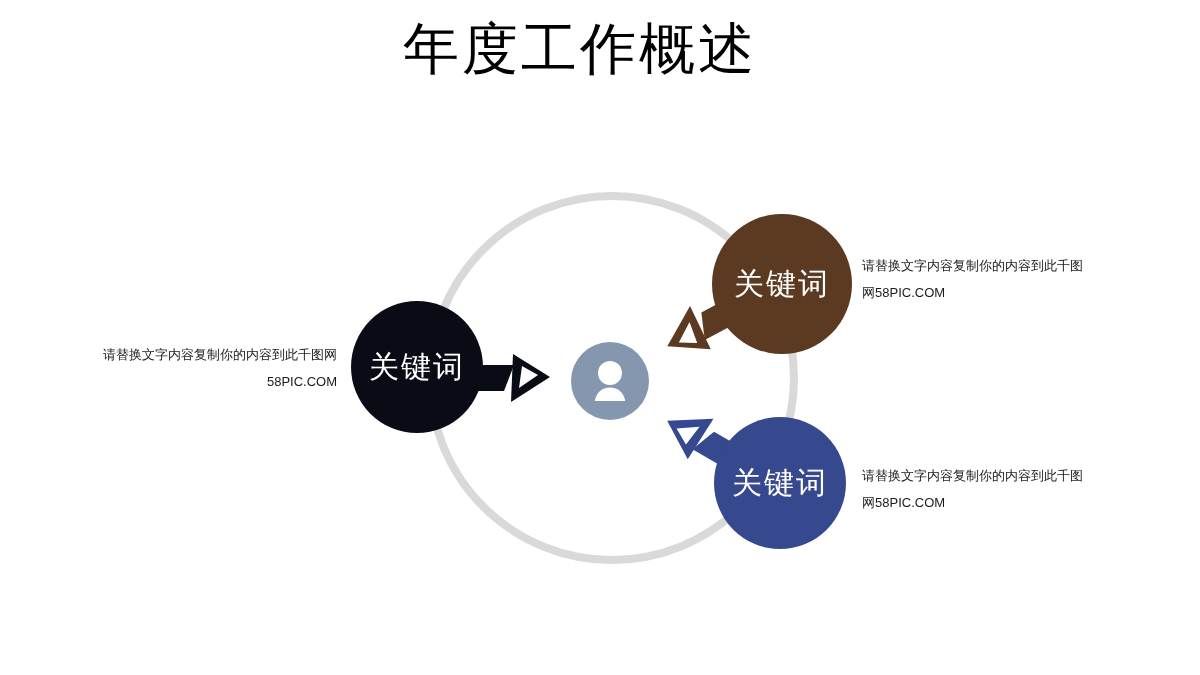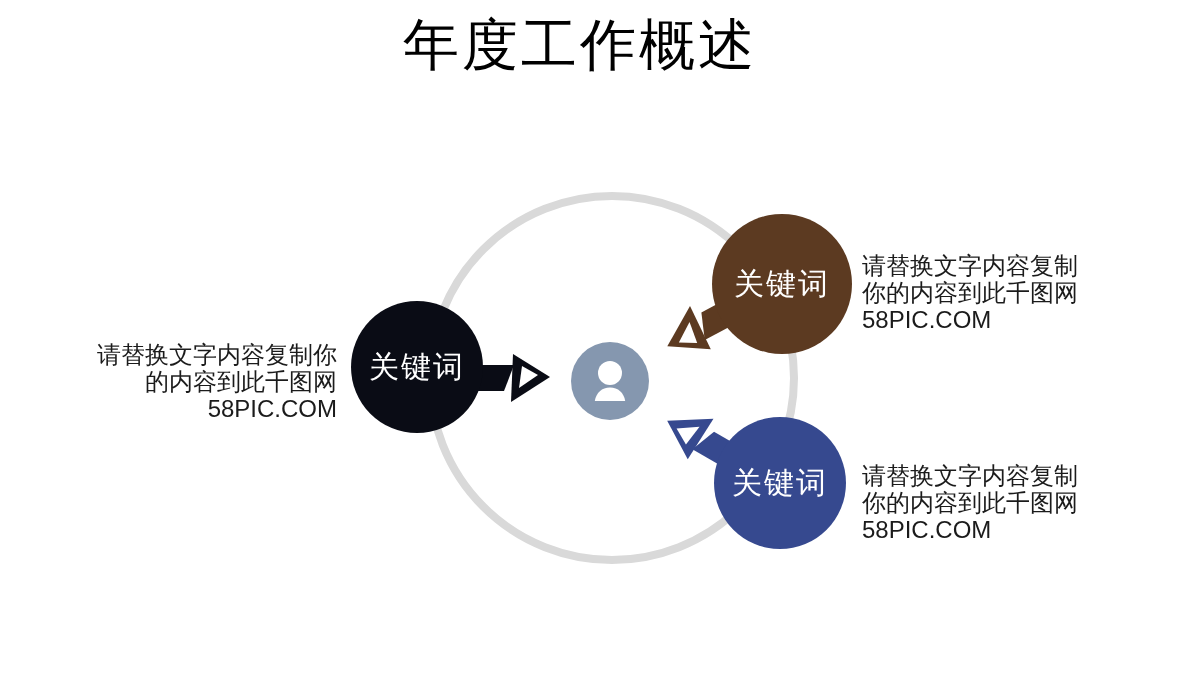--- a/index.html
+++ b/index.html
@@ -7,21 +7,21 @@
     position:relative;
     width:1200px;height:675px;
     background:#ffffff;
     overflow:hidden;
     font-family:"Liberation Sans","DejaVu Sans",sans-serif;
   }
   .slide-title{
     position:absolute;top:14px;left:0;right:40px;
     margin:0;
     text-align:center;
-    font-family:Liberation Mono, monospace;
+    font-family:Liberation Serif, serif;
     font-weight:400;
     font-size:56px;
     letter-spacing:3px;
     color:#000000;
     line-height:1.25;
   }
   .ring{
     position:absolute;left:426px;top:192px;
     width:356px;height:356px;
     border:8px solid #d9d9d9;
@@ -53,21 +53,21 @@
     position:absolute;left:571px;top:342px;
     width:78px;height:78px;border-radius:50%;
     background:#8597af;
     display:flex;align-items:center;justify-content:center;
     z-index:4;
   }
   .person-icon{width:38px;height:40px;fill:#ffffff;}
   .desc{
     position:absolute;
     margin:0;
-    font-size:24px;
+    font-size:13px;
     line-height:27px;
     color:#1b1b1b;
     z-index:5;
   }
   .desc-left{top:341px;right:863px;width:258px;text-align:right;}
   .desc-topright{top:252px;left:862px;width:224px;text-align:left;}
   .desc-bottomright{top:462px;left:862px;width:224px;text-align:left;}
 </style>
 </head>
 <body>

